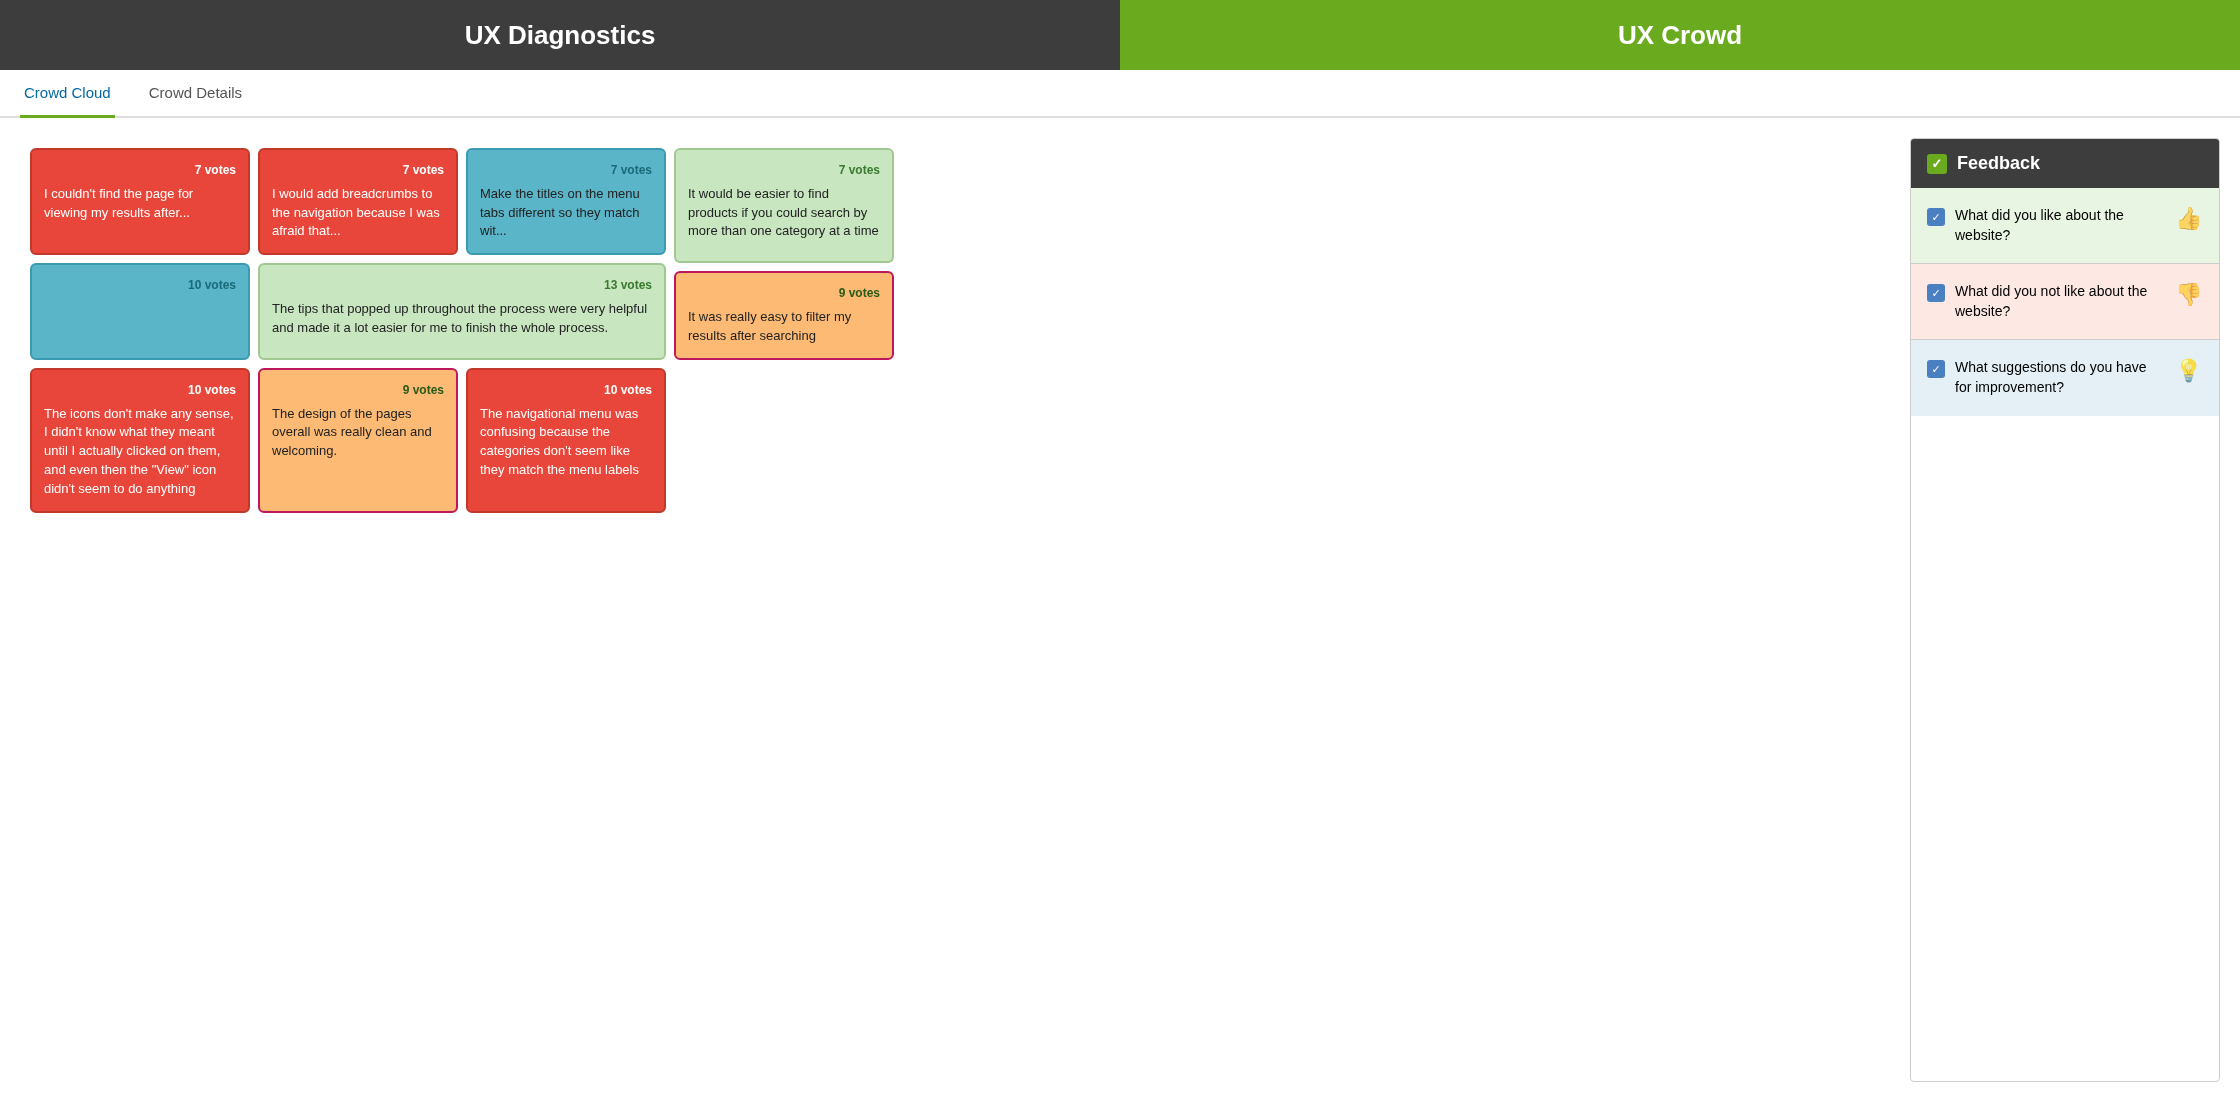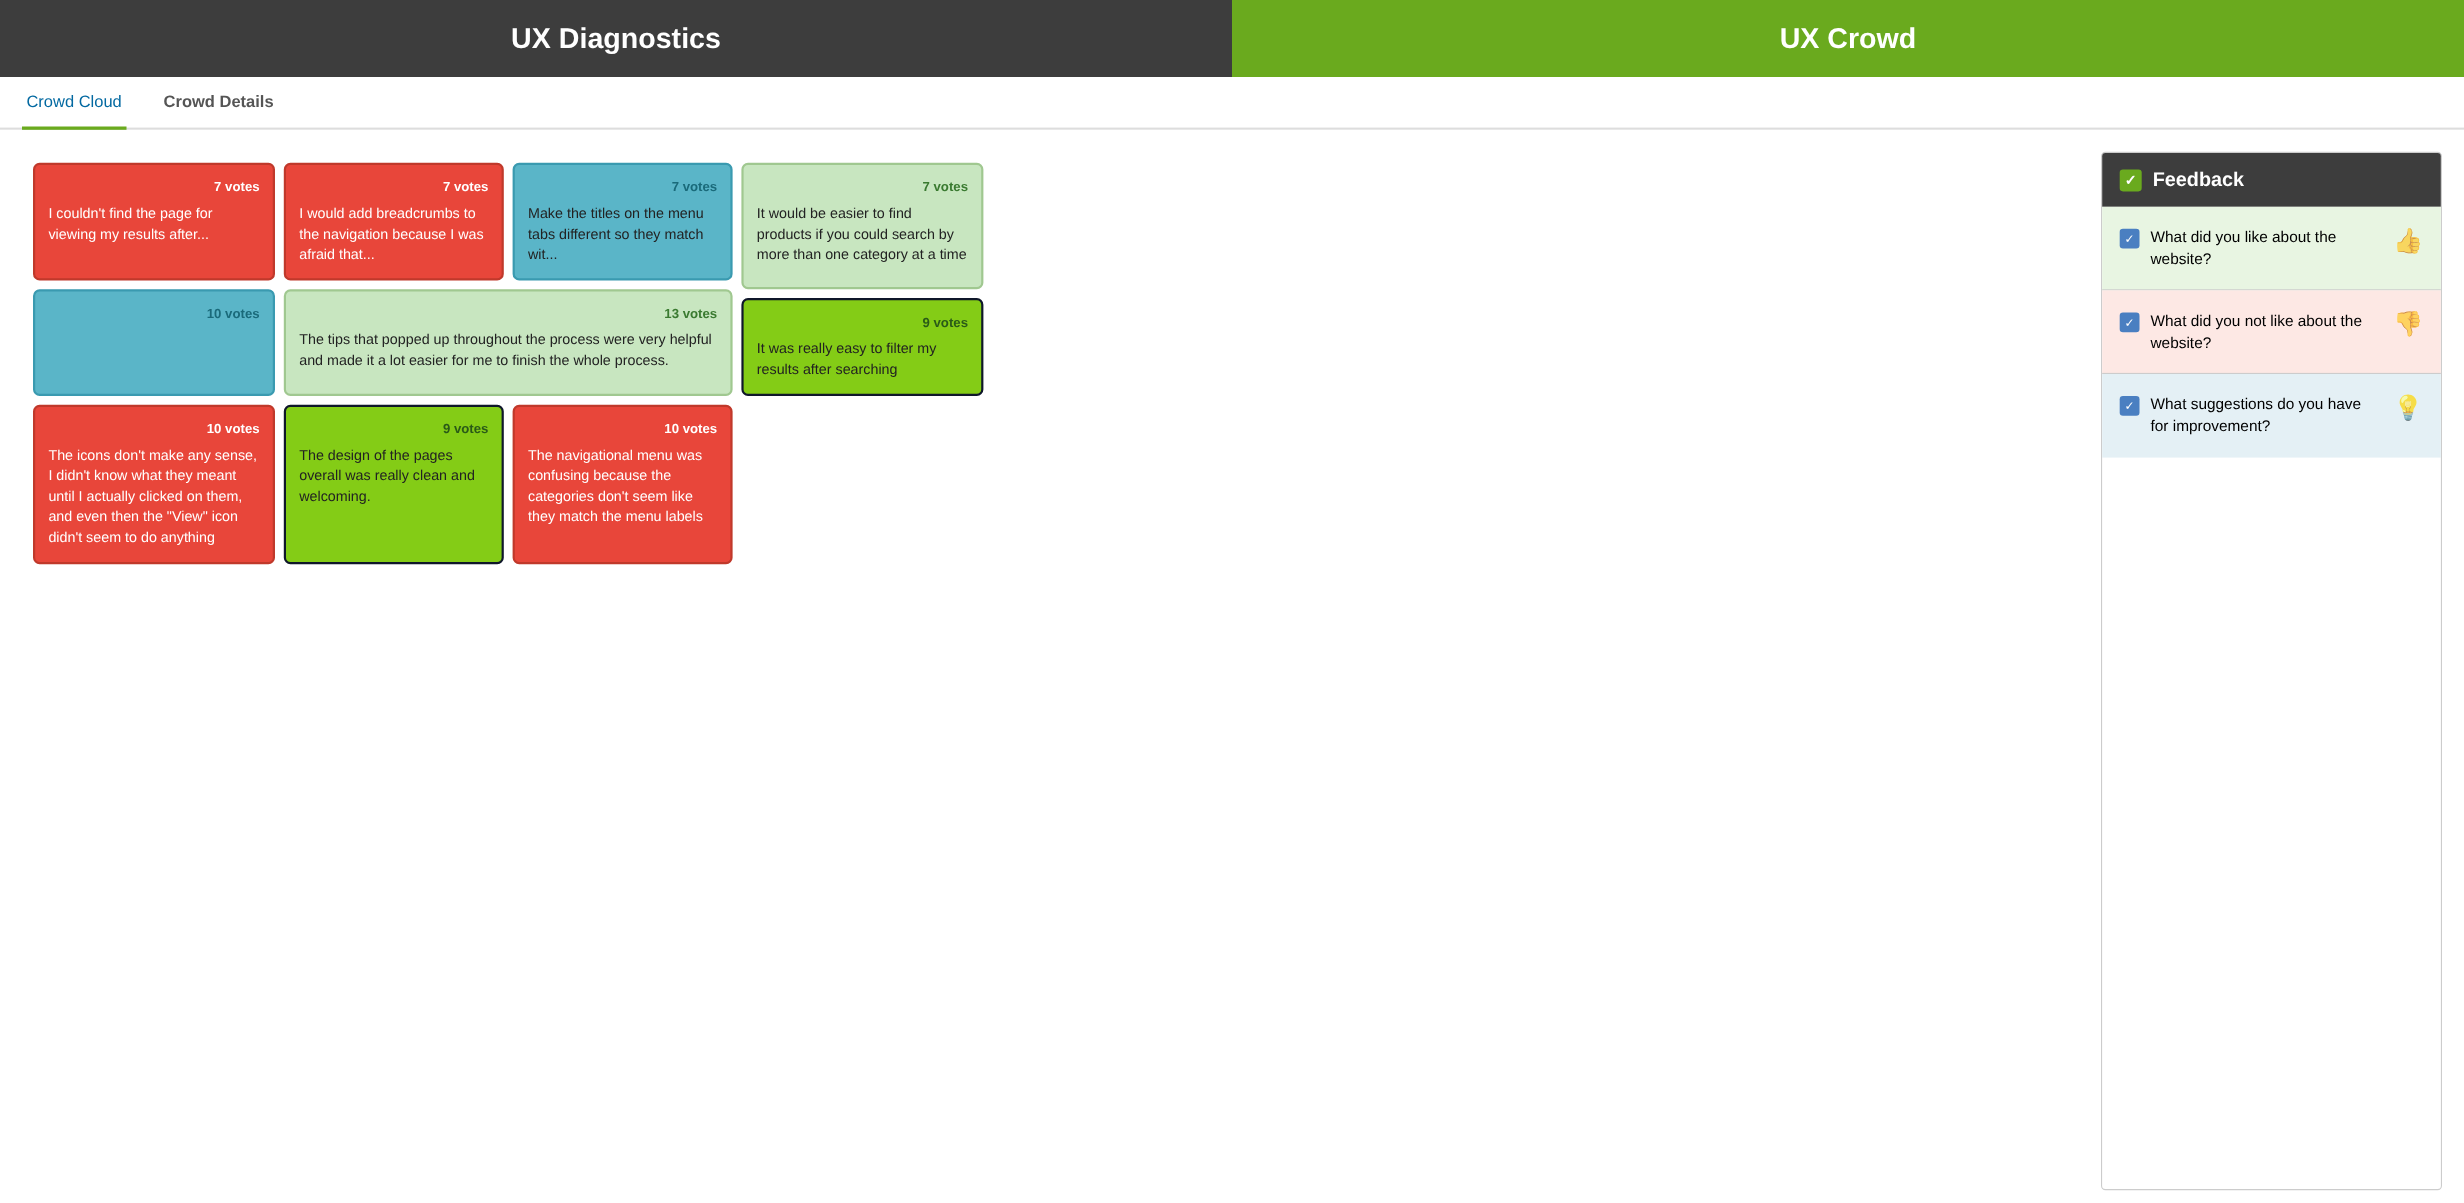--- a/index.html
+++ b/index.html
@@ -41,21 +41,20 @@
       gap: 30px;
       border-bottom: 2px solid #ddd;
     }
     .tab {
       padding: 14px 4px;
       cursor: pointer;
       font-size: 15px;
       color: #555;
       border-bottom: 3px solid transparent;
       margin-bottom: -2px;
-      font-weight: bold;
     }
     .tab.active {
       color: #0369a1;
       border-bottom: 3px solid #6aaa1e;
       font-weight: 500;
     }
 
     
     .main {
       display: flex;
@@ -99,21 +98,21 @@
       line-height: 1.45;
     }
 
     
     .card-red { background: #e8463a; color: white; border: 2px solid #c0392b; }
     .card-red .card-votes { color: white; }
     .card-blue { background: #5ab5c8; color: #222; border: 2px solid #3a9ab0; }
     .card-blue .card-votes { color: #1a6a7a; }
     .card-green-light { background: #c8e6c0; color: #222; border: 2px solid #a0c890; }
     .card-green-light .card-votes { color: #3a7a30; }
-    .card-green { background: #84cc16; color: #222; border: 2px solid #0f172a; }
+    .card-green { background: #fdba74; color: #222; border: 2px solid #be185d; }
     .card-green .card-votes { color: #2a5a18; }
 
     
     .sidebar {
       width: 310px;
       border: 1px solid #ccc;
       border-radius: 4px;
       overflow: hidden;
     }
     .sidebar-header {

